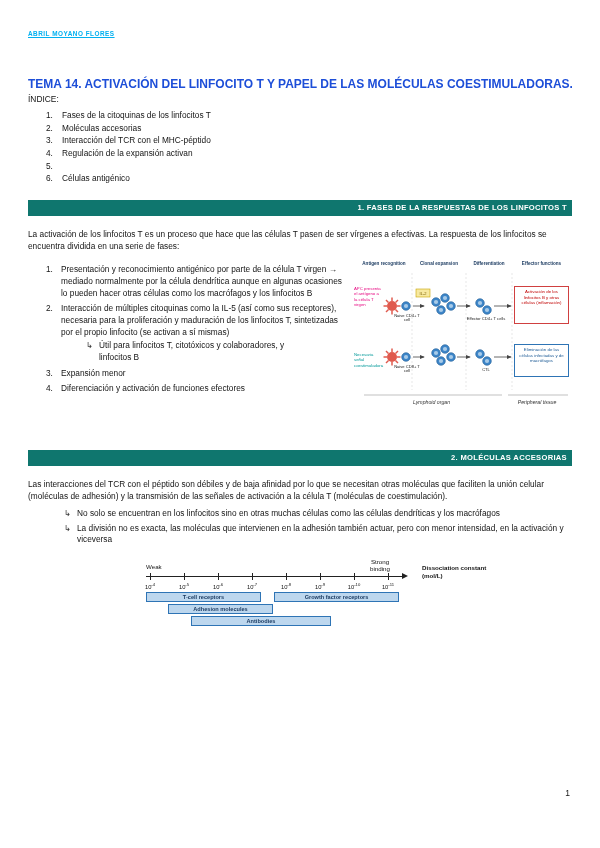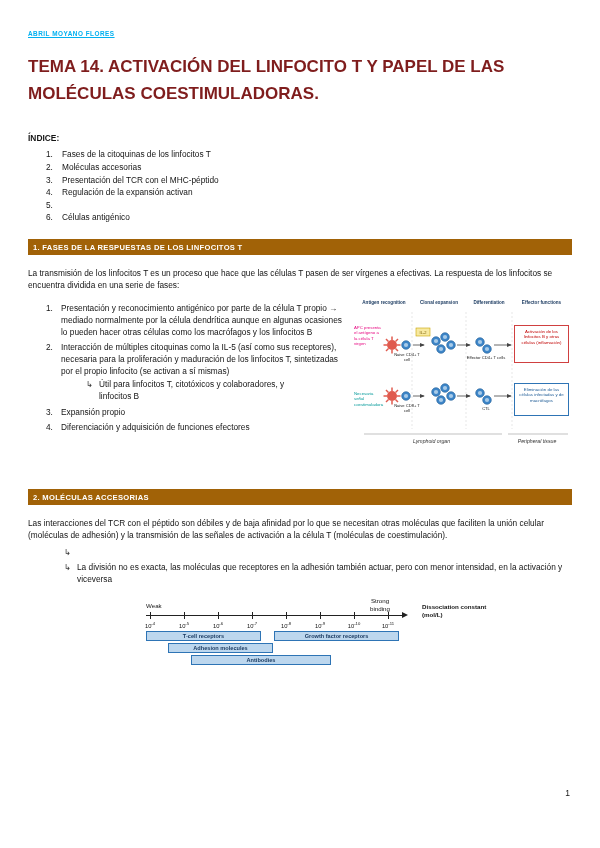--- a/index.html
+++ b/index.html
@@ -1,26 +1,26 @@
 <!DOCTYPE html>
 <html><head>
 <meta charset="utf-8">
 <style>
   html,body{margin:0;padding:0;background:#fff;}
   body{width:600px;height:848px;font-family:"Liberation Sans",sans-serif;color:#141414;}
   .page{position:relative;width:600px;height:848px;background:#fff;box-sizing:border-box;padding:30px 28px 0;overflow:hidden;}
 
   .author{font-size:6.4px;letter-spacing:.5px;color:#00B0F0;text-decoration:underline;font-weight:bold;}
-  .title{margin-top:16px;font-size:17px;font-weight:bold;color:#7f1d1d;line-height:1.6;width:552px;}
-  .indice{margin-top:26px;font-size:8.4px;font-weight:bold;}
+  .title{margin-top:38px;font-size:12px;font-weight:bold;color:#1d4ed8;line-height:1.6;width:552px;}
+  .indice{font-size:8.4px;font-weight:normal;}
   .idx-list{margin-top:5px;}
   .idx-row{display:flex;margin-left:18px;line-height:1.52;font-size:8.3px;}
   .idx-num{width:16px;flex:none;}
 
-  .section-bar{margin-top:15px;background:#a16207;color:#fff;font-weight:bold;font-size:7.6px;letter-spacing:.3px;padding:3.5px 5px;}
+  .section-bar{margin-top:15px;background:#0f766e;color:#fff;font-weight:bold;font-size:7.6px;letter-spacing:.3px;padding:3.5px 5px;text-align:right;}
   .para{margin-top:12px;font-size:8.3px;line-height:1.45;}
 
   .content-row{display:flex;margin-top:8px;min-height:172px;}
   .steps{flex:1;padding-right:4px;}
   .step{display:flex;margin-left:18px;margin-top:3px;font-size:8.3px;line-height:1.45;}
   .step-num{width:15px;flex:none;}
   .step-text{flex:1;}
   .substep{display:flex;margin-left:58px;margin-top:2px;font-size:8.3px;line-height:1.42;width:200px;}
   .sub-marker{width:13px;flex:none;color:#333;}
 
@@ -67,60 +67,60 @@
     <div class="idx-row">
         <span class="idx-num">1.</span>
         <span>Fases de la citoquinas de los linfocitos T</span>
       </div>
     <div class="idx-row">
         <span class="idx-num">2.</span>
         <span>Moléculas accesorias</span>
       </div>
     <div class="idx-row">
         <span class="idx-num">3.</span>
-        <span>Presentación del TCR con el MHC-péptido</span>
+        <span>Interacción del TCR con el MHC-péptido</span>
       </div>
     <div class="idx-row">
         <span class="idx-num">4.</span>
         <span>Regulación de la expansión activan</span>
       </div>
     <div class="idx-row">
         <span class="idx-num">5.</span>
       </div>
     <div class="idx-row">
         <span class="idx-num">6.</span>
         <span>Células antigénico</span>
       </div>
   </div>
 
   <div class="section-bar">1. FASES DE LA RESPUESTAS DE LOS LINFOCITOS T</div>
 
-  <div class="para">La transmisión de los linfocitos T es un proceso que hace que las células T pasen de ser vírgenes a efectivas. La respuesta de los linfocitos se encuentra dividida en una serie de fases:</div>
+  <div class="para">La activación de los linfocitos T es un proceso que hace que las células T pasen de ser vírgenes a efectivas. La respuesta de los linfocitos se encuentra dividida en una serie de fases:</div>
 
   <div class="content-row">
     <div class="steps">
       <div class="step">
           <span class="step-num">1.</span>
-          <span class="step-text">Presentación y reconocimiento antigénico por parte de la célula T propio → mediado normalmente por la célula dendrítica aunque en algunas ocasiones lo pueden hacer otras células como los macrófagos y los linfocitos B</span>
+          <span class="step-text">Presentación y reconocimiento antigénico por parte de la célula T virgen → mediado normalmente por la célula dendrítica aunque en algunas ocasiones lo pueden hacer otras células como los macrófagos y los linfocitos B</span>
         </div>
       <div class="step">
           <span class="step-num">2.</span>
           <span class="step-text">Interacción de múltiples citoquinas como la IL-5 (así como sus receptores), necesaria para la proliferación y maduración de los linfocitos T, sintetizadas por el propio linfocito (se activan a sí mismas)</span>
         </div>
       <div class="substep">
           <span class="sub-marker">↳</span>
           <span>Útil para linfocitos T, citotóxicos y colaboradores, y linfocitos B</span>
         </div>
       <div class="step">
           <span class="step-num">3.</span>
-          <span class="step-text">Expansión propio</span>
+          <span class="step-text">Expansión menor</span>
         </div>
       <div class="step">
           <span class="step-num">4.</span>
-          <span class="step-text">Diferenciación y adquisición de funciones efectores</span>
+          <span class="step-text">Diferenciación y activación de funciones efectores</span>
         </div>
     </div>
 
     <div class="figure">
       <svg width="218" height="150" viewBox="0 0 218 150">
         <defs>
           <marker id="ah" markerWidth="7" markerHeight="7" refX="5" refY="2.5" orient="auto">
             <path d="M0,0 L6,2.5 L0,5 z" fill="#444"></path>
           </marker>
           <g id="apc">
@@ -208,24 +208,25 @@
       <div class="fig-caption right">Peripheral tissue</div>
     </div>
   </div>
 
   <div class="section-bar" style="margin-top:18px;">2. MOLÉCULAS ACCESORIAS</div>
 
   <div class="para">Las interacciones del TCR con el péptido son débiles y de baja afinidad por lo que se necesitan otras moléculas que faciliten la unión celular (moléculas de adhesión) y la transmisión de las señales de activación a la célula T (moléculas de coestimulación).</div>
 
   <div class="substep" style="margin-left:36px;margin-top:6px;width:520px;">
     <span class="sub-marker">↳</span>
+    <span>No solo se encuentran en los linfocitos sino en otras muchas células como las células dendríticas y los macrófagos</span>
   </div>
   <div class="substep" style="margin-left:36px;margin-top:3px;width:520px;">
     <span class="sub-marker">↳</span>
-    <span>La división no es exacta, las moléculas que receptores en la adhesión también actuar, pero con menor intensidad, en la activación y viceversa</span>
+    <span>La división no es exacta, las moléculas que intervienen en la adhesión también actuar, pero con menor intensidad, en la activación y viceversa</span>
   </div>
 
   <div class="scale">
     <div class="scale-weak">Weak</div>
     <div class="scale-strong">Strong binding</div>
     <div class="scale-axis-label">Dissociation constant (mol/L)</div>
     <div class="scale-line"></div>
     <div class="scale-arrow"></div>
 
     <div class="tick" style="left:34px;"></div>

